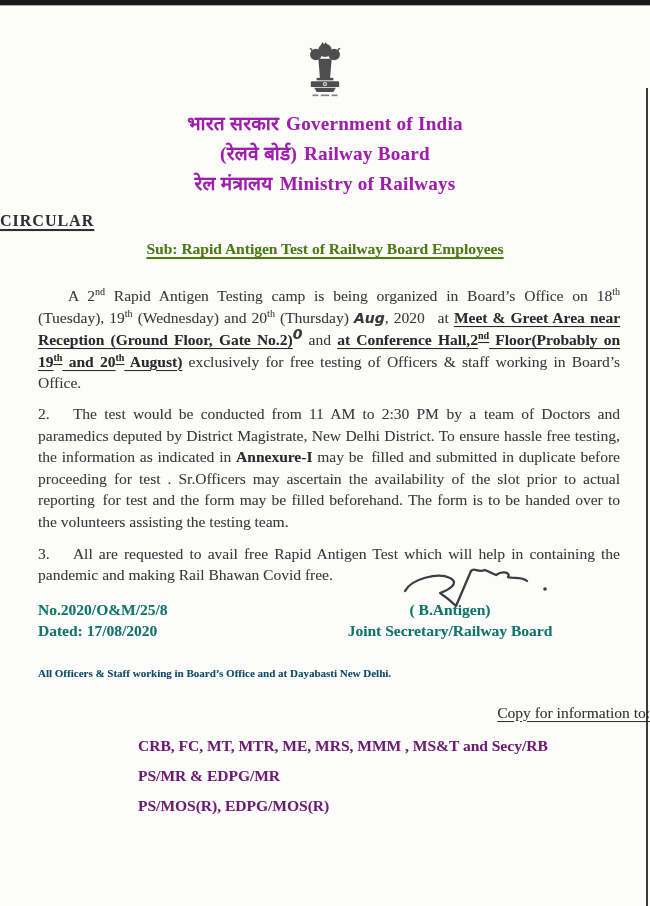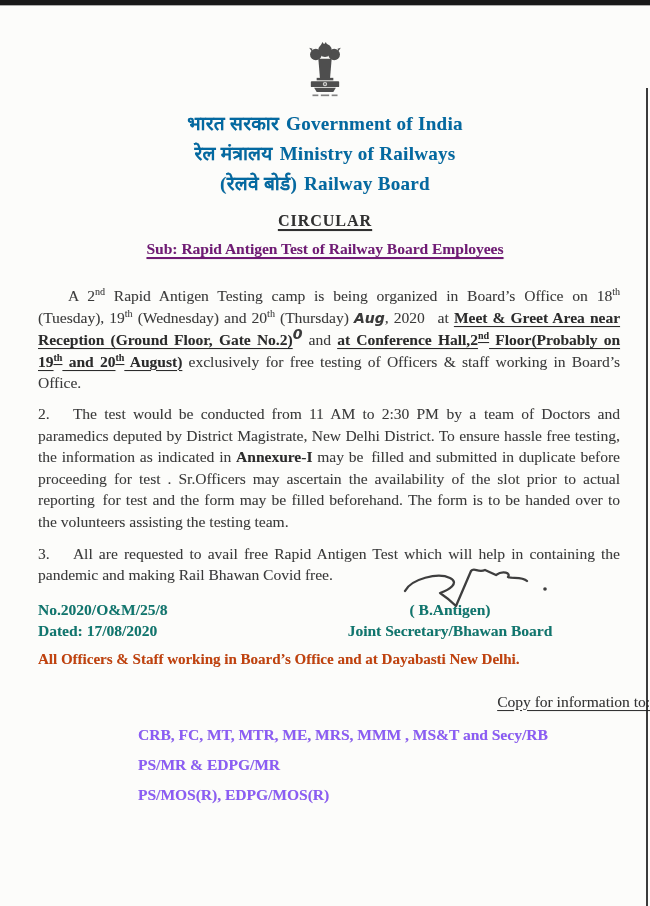--- a/index.html
+++ b/index.html
@@ -10,52 +10,52 @@
     color:#3a3a3a;
     text-shadow:0.3px 0.3px 0.4px rgba(70,70,70,0.25);
   }
   .top-bar{position:absolute;top:0;left:0;width:100%;height:5px;background:#191919;
     box-shadow:0 1px 0 rgba(25,25,25,0.35);}
   .right-line{position:absolute;top:88px;bottom:0;right:2px;width:2px;background:#202020;opacity:.88;}
 
   .emblem{display:block;margin:40px auto 0;width:50px;height:64px;filter:blur(.3px);}
 
   .gov-header{text-align:center;margin-top:5px;}
-  .gov-line{font-size:19px;font-weight:bold;color:#0369a1;line-height:30px;letter-spacing:.3px;}
+  .gov-line{font-size:19px;font-weight:bold;color:#a21caf;line-height:30px;letter-spacing:.3px;}
   .gov-line .hindi{margin-right:7px;}
 
   .doc-title{
-    text-align:center;font-weight:bold;font-size:16px;color:#303030;margin-top:13px;
+    font-weight:bold;font-size:16px;color:#303030;margin-top:13px;
     letter-spacing:1px;text-decoration:underline;text-decoration-thickness:1.5px;text-underline-offset:3px;
   }
   .subject{
-    text-align:center;font-weight:bold;font-size:15.5px;color:#701a75;margin-top:10px;
+    text-align:center;font-weight:bold;font-size:15.5px;color:#4d7c0f;margin-top:10px;
     text-decoration:underline;text-decoration-thickness:1.5px;text-underline-offset:3px;
   }
 
   .body{width:582px;margin:0 0 0 38px;text-align:justify;font-size:15.5px;line-height:21.6px;}
   .p1{margin-top:27px;text-indent:30px;}
   .p2{margin-top:9px;}
   .p3{margin-top:10px;}
   sup{font-size:10px;line-height:0;vertical-align:super;}
   .b{font-weight:bold;color:#2b2b2b;}
   .u{text-decoration:underline;text-decoration-thickness:1.4px;text-underline-offset:2.5px;}
   .hand{font-weight:bold;font-style:italic;font-family:"DejaVu Sans",sans-serif;font-size:14px;}
 
   .signature{position:absolute;left:398px;top:562px;width:160px;height:48px;}
 
   .ref-row{display:flex;margin:13px 0 0 38px;font-weight:bold;font-size:15.5px;color:#0f766e;line-height:21.5px;}
   .ref-left{width:250px;}
   .sign-block{margin-left:47px;width:230px;text-align:center;}
 
-  .addressee{margin:9px 30px 0 38px;font-weight:bold;font-size:15px;color:#c2410c;}
+  .addressee{margin:25px 30px 0 38px;font-weight:bold;font-size:11px;color:#0c4a6e;}
 
   .copy-heading{margin:25px 0 0 38px;font-size:15.5px;color:#333;
     text-decoration:underline;text-underline-offset:3px;text-align:right;}
-  .copy-list{margin:9px 12px 0 138px;font-weight:bold;font-size:15.5px;color:#8b5cf6;}
+  .copy-list{margin:9px 12px 0 138px;font-weight:bold;font-size:15.5px;color:#701a75;}
   .copy-list div{line-height:30px;}
 </style>
 </head>
 <body>
 
 <div class="page">
 
   <div class="top-bar"></div>
   <div class="right-line"></div>
 
@@ -80,24 +80,24 @@
       <line x1="28.2" y1="49.7" x2="31.8" y2="53.3"></line>
       <line x1="31.8" y1="49.7" x2="28.2" y2="53.3"></line>
     </g>
   </svg>
 
   <div class="gov-header">
     <div class="gov-line">
       <span class="hindi">भारत सरकार</span><span>Government  of India</span>
     </div>
     <div class="gov-line">
-      <span class="hindi">रेल  मंत्रालय</span><span>Ministry of Railways</span>
+      <span class="hindi">(रेलवे  बोर्ड)</span><span>Railway Board</span>
     </div>
     <div class="gov-line">
-      <span class="hindi">(रेलवे  बोर्ड)</span><span>Railway Board</span>
+      <span class="hindi">रेल  मंत्रालय</span><span>Ministry of Railways</span>
     </div>
   </div>
 
   <div class="doc-title">CIRCULAR</div>
   <div class="subject">Sub: Rapid Antigen Test of Railway Board Employees</div>
 
   <p class="body p1"><span>A 2</span><sup>nd</sup><span> Rapid Antigen Testing camp is being organized in Board’s Office on 18</span><sup>th</sup><span> (Tuesday), 19</span><sup>th</sup><span> (Wednesday) and 20</span><sup>th</sup><span> (Thursday) </span><span class="hand">Aug</span><span>, 2020  at </span><span class="b u">Meet &amp; Greet Area near Reception (Ground Floor, Gate No.2)</span><sup class="hand">0</sup><span> and </span><span class="b u">at Conference Hall,2</span><sup class="b u">nd</sup><span class="b u"> Floor(Probably on 19</span><sup class="b u">th</sup><span class="b u"> and 20</span><sup class="b u">th</sup><span class="b u"> August)</span><span> exclusively for free testing of Officers &amp; staff working in Board’s Office.</span></p>
   <p class="body p2"><span>2.  The test would be conducted from 11 AM to 2:30 PM by a team of Doctors and paramedics deputed by District Magistrate, New Delhi District. To ensure hassle free testing, the information as indicated in </span><span class="b">Annexure-I</span><span> may be filled and submitted in duplicate before proceeding for test . Sr.Officers may ascertain the availability of the slot prior to actual reporting for test and the form may be filled beforehand. The form is to be handed over to the volunteers assisting the testing team.</span></p>
   <p class="body p3"><span>3.  All are requested to avail free Rapid Antigen Test which will help in containing the pandemic and making Rail Bhawan Covid free.</span></p>
 
@@ -108,21 +108,21 @@
     <circle cx="147" cy="27" r="1.8" fill="#3e3e3e"></circle>
   </svg>
 
   <div class="ref-row">
     <div class="ref-left">
       <div>No.2020/O&amp;M/25/8</div>
       <div>Dated: 17/08/2020</div>
     </div>
     <div class="sign-block">
       <div>( B.Antigen)</div>
-      <div>Joint Secretary/Bhawan Board</div>
+      <div>Joint Secretary/Railway Board</div>
     </div>
   </div>
 
   <div class="addressee">All Officers &amp; Staff working in Board’s Office and at Dayabasti New Delhi.</div>
 
   <div class="copy-heading">Copy for information to:</div>
 
   <div class="copy-list">
     <div>CRB, FC, MT, MTR, ME, MRS, MMM , MS&amp;T and Secy/RB</div>
     <div>PS/MR &amp; EDPG/MR</div>

